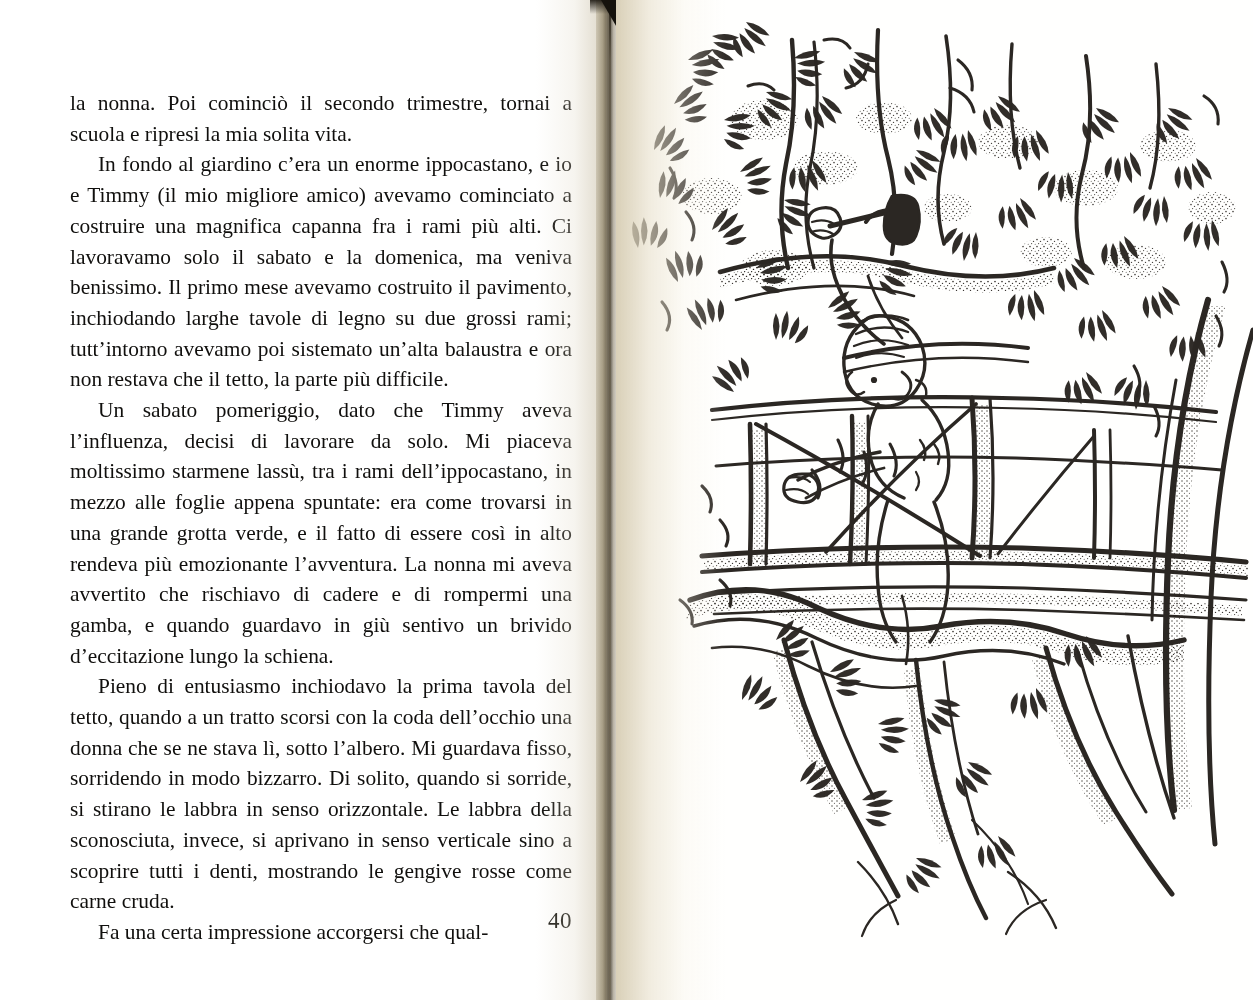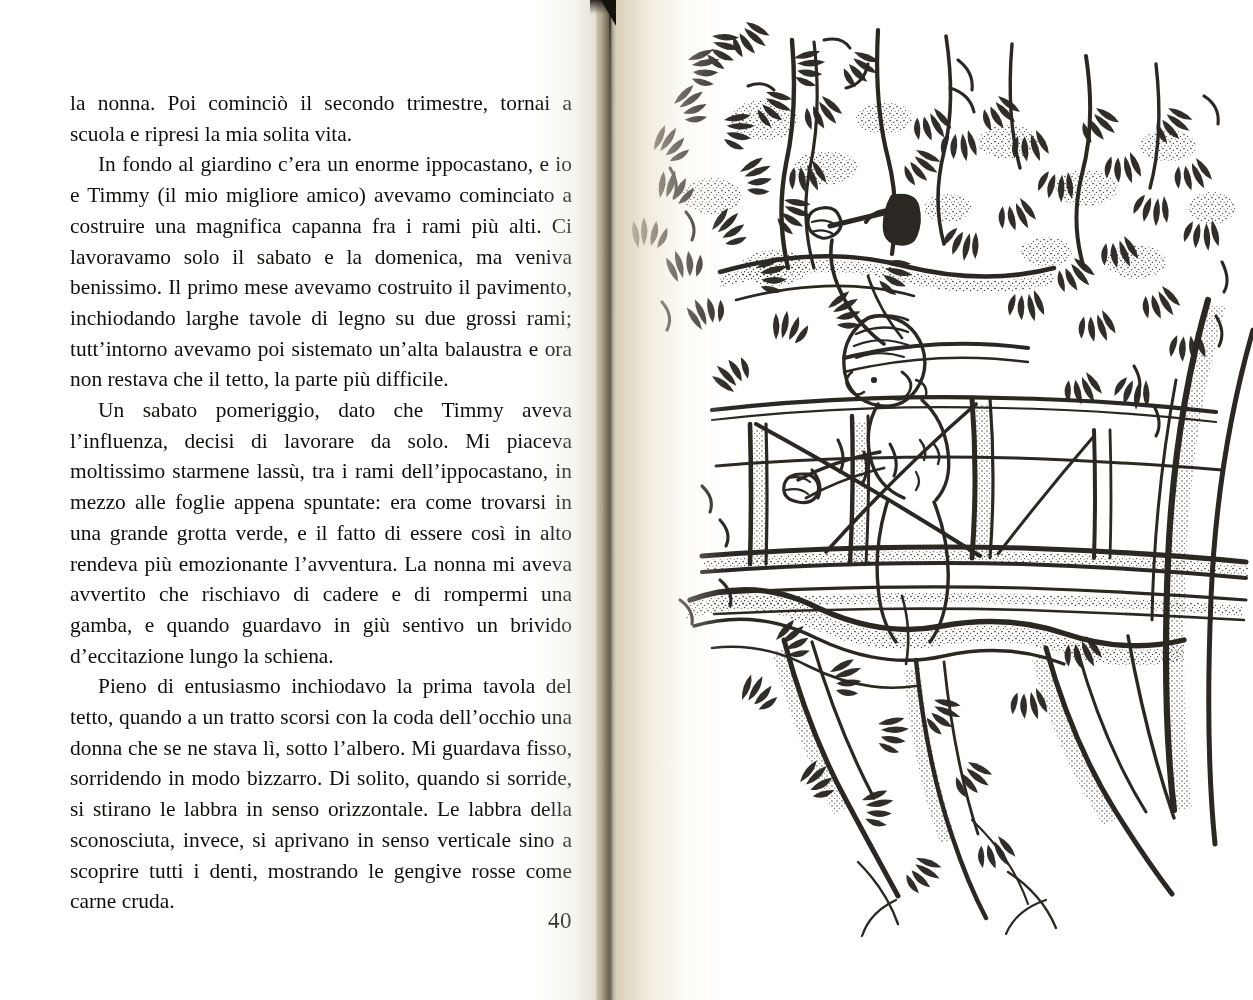--- a/index.html
+++ b/index.html
@@ -80,20 +80,21 @@
 
 <div class="spread">
 
   <div class="page-left">
 
     <div class="textblock">
       <p>la nonna. Poi cominciò il secondo trimestre, tornai a scuola e ripresi la mia solita vita.</p>
       <p class="ind">In fondo al giardino c’era un enorme ippocastano, e io e Timmy (il mio migliore amico) avevamo cominciato a costruire una magnifica capanna fra i rami più alti. Ci lavoravamo solo il sabato e la domenica, ma veniva benissimo. Il primo mese avevamo costruito il pavimento, inchiodando larghe tavole di legno su due grossi rami; tutt’intorno avevamo poi sistemato un’alta balaustra e ora non restava che il tetto, la parte più difficile.</p>
       <p class="ind">Un sabato pomeriggio, dato che Timmy aveva l’influenza, decisi di lavorare da solo. Mi piaceva moltissimo starmene lassù, tra i rami dell’ippocastano, in mezzo alle foglie appena spuntate: era come trovarsi in una grande grotta verde, e il fatto di essere così in alto rendeva più emozionante l’avventura. La nonna mi aveva avvertito che rischiavo di cadere e di rompermi una gamba, e quando guardavo in giù sentivo un brivido d’eccitazione lungo la schiena.</p>
       <p class="ind">Pieno di entusiasmo inchiodavo la prima tavola del tetto, quando a un tratto scorsi con la coda dell’occhio una donna che se ne stava lì, sotto l’albero. Mi guardava fisso, sorridendo in modo bizzarro. Di solito, quando si sorride, si stirano le labbra in senso orizzontale. Le labbra della sconosciuta, invece, si aprivano in senso verticale sino a scoprire tutti i denti, mostrando le gengive rosse come carne cruda.</p>
+      <p class="ind">Fa una certa impressione accorgersi che qual-</p>
     </div>
 
     <div class="folio">40</div>
   </div>
 
   <div class="gutter"></div>
   <div class="gutter-line"></div>
   <div class="gutter-wedge2"></div>
   <div class="gutter-wedge"></div>
 

